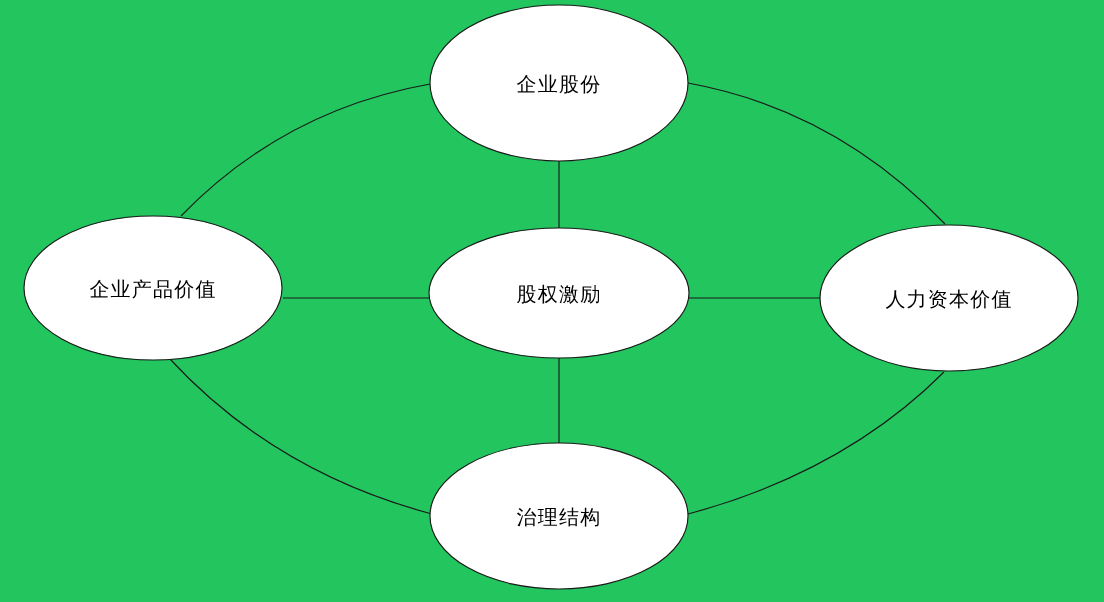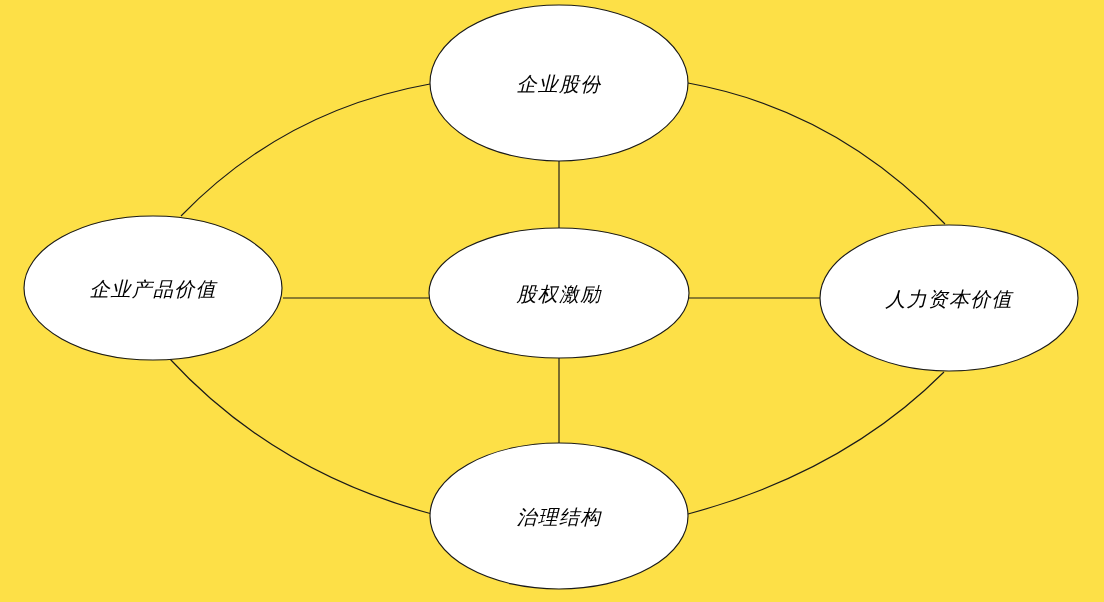--- a/index.html
+++ b/index.html
@@ -45,21 +45,21 @@
     font-size: 20px;
     letter-spacing: 1.2px;
     dominant-baseline: central;
     text-anchor: middle;
     white-space: pre;
   }
 </style>
 </head>
 <body>
 
-<div id="diagram-root" style="background: #fde047; font-style: italic;">
+<div id="diagram-root" style="background: #22c55e;">
   <svg id="diagram-svg" viewBox="0 0 1104 602" xmlns="http://www.w3.org/2000/svg">
 
     <g id="edges-layer">
       <path class="edge-line" d="M 429 298 L 283 298" stroke="#1a1a1a"></path>
       <path class="edge-line" d="M 689 298 L 823 298" stroke="#1a1a1a"></path>
       <path class="edge-line" d="M 559 228 L 559 152" stroke="#1a1a1a"></path>
       <path class="edge-line" d="M 559 358 L 559 443" stroke="#1a1a1a"></path>
       <path class="edge-line" d="M 181 216 Q 284 110 430 84" stroke="#1a1a1a"></path>
       <path class="edge-line" d="M 688 83 Q 836 110 945 224" stroke="#1a1a1a"></path>
       <path class="edge-line" d="M 169 358 Q 274 472 432 514" stroke="#1a1a1a"></path>

